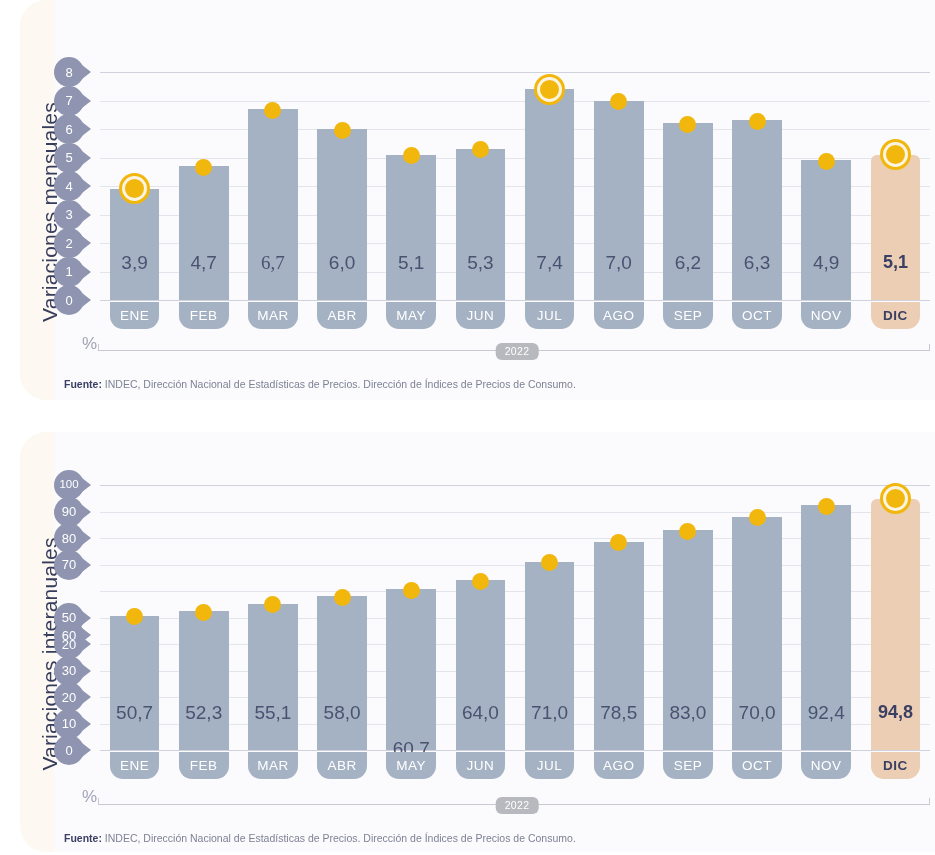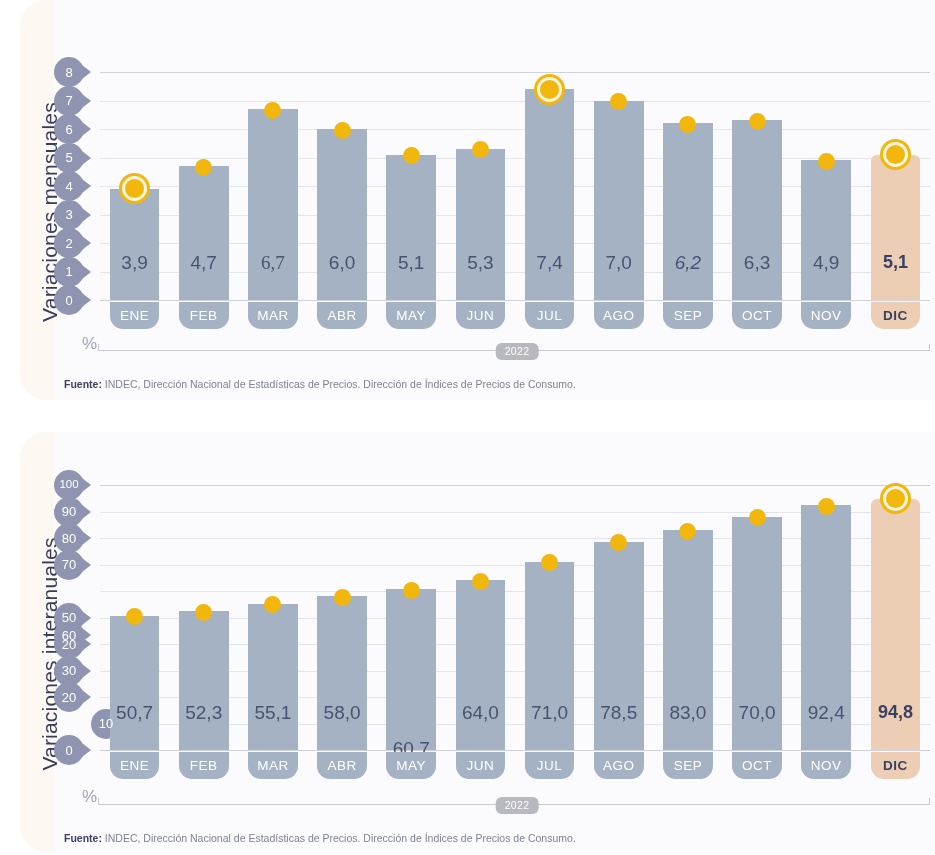--- a/index.html
+++ b/index.html
@@ -250,21 +250,21 @@
         <div class="mchip" style="left: 355.517px; width: 49.8px; top: 230px;">JUN</div>
         <div class="bar" style="left: 424.683px; top: 17.1px; width: 49.8px; height: 210.9px;"></div>
         <div class="bar-value" style="left: 415px; width: 69.1667px; top: 180px;">7,4</div>
         <div class="dot ring" style="left: 437.083px; top: 4.6px;"></div>
         <div class="mchip" style="left: 424.683px; width: 49.8px; top: 230px;">JUL</div>
         <div class="bar" style="left: 493.85px; top: 28.5px; width: 49.8px; height: 199.5px;"></div>
         <div class="bar-value" style="left: 484.167px; width: 69.1667px; top: 180px;">7,0</div>
         <div class="dot" style="left: 510.25px; top: 21px;"></div>
         <div class="mchip" style="left: 493.85px; width: 49.8px; top: 230px;">AGO</div>
         <div class="bar" style="left: 563.017px; top: 51.3px; width: 49.8px; height: 176.7px;"></div>
-        <div class="bar-value" style="left: 553.333px; width: 69.1667px; top: 180px; font-style: italic;">6,2</div>
+        <div class="bar-value" style="left: 553.333px; width: 69.1667px; top: 180px;">6,2</div>
         <div class="dot" style="left: 579.417px; top: 43.8px;"></div>
         <div class="mchip" style="left: 563.017px; width: 49.8px; top: 230px;">SEP</div>
         <div class="bar" style="left: 632.183px; top: 48.45px; width: 49.8px; height: 179.55px;"></div>
         <div class="bar-value" style="left: 622.5px; width: 69.1667px; top: 180px;">6,3</div>
         <div class="dot" style="left: 648.583px; top: 40.95px;"></div>
         <div class="mchip" style="left: 632.183px; width: 49.8px; top: 230px;">OCT</div>
         <div class="bar" style="left: 701.35px; top: 88.35px; width: 49.8px; height: 139.65px;"></div>
         <div class="bar-value" style="left: 691.667px; width: 69.1667px; top: 180px;">4,9</div>
         <div class="dot" style="left: 717.75px; top: 80.85px;"></div>
         <div class="mchip" style="left: 701.35px; width: 49.8px; top: 230px;">NOV</div>
@@ -321,21 +321,21 @@
         </div>
         <div class="gridline faint" style="top: 185.5px;"></div>
         <div class="ypin" style="left: -46px; top: 170.5px;">
           <span>30</span>
         </div>
         <div class="gridline faint" style="top: 212px;"></div>
         <div class="ypin" style="left: -46px; top: 197px;">
           <span>20</span>
         </div>
         <div class="gridline faint" style="top: 238.5px;"></div>
-        <div class="ypin" style="left: -46px; top: 223.5px; margin-left: 37px;">
+        <div class="ypin" style="left: -46px; top: 223.5px;">
           <span>10</span>
         </div>
         <div class="gridline" style="top: 265px;"></div>
         <div class="ypin" style="left: -46px; top: 250px;">
           <span>0</span>
         </div>
         <div class="bar" style="left: 9.68333px; top: 130.645px; width: 49.8px; height: 134.355px;"></div>
         <div class="bar-value" style="left: 0px; width: 69.1667px; top: 217px;">50,7</div>
         <div class="dot" style="left: 26.0833px; top: 123.145px;"></div>
         <div class="mchip" style="left: 9.68333px; width: 49.8px; top: 267px;">ENE</div>

